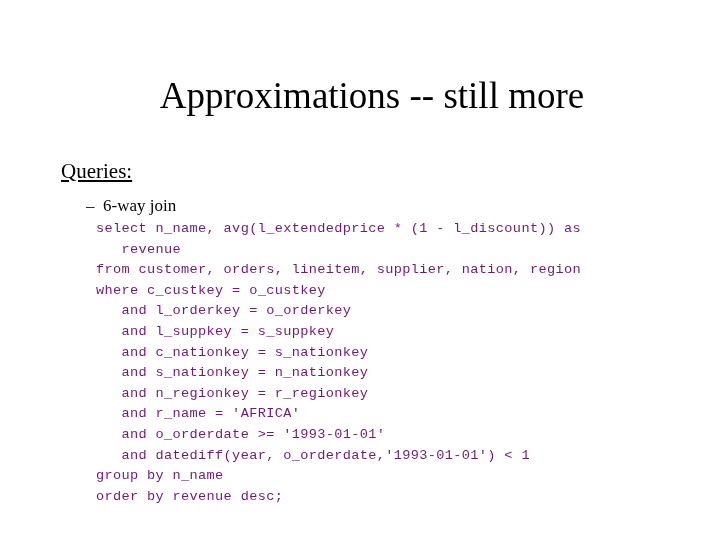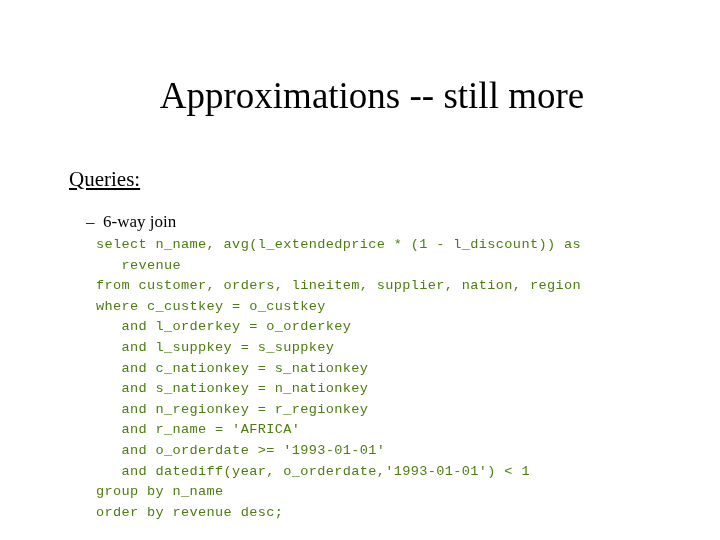--- a/index.html
+++ b/index.html
@@ -41,21 +41,21 @@
     left: 57px;
     top: 155px;
     width: 640px;
   }
   .queries-heading {
     font-family: "Liberation Serif", "DejaVu Serif", serif;
     font-size: 21px;
     line-height: 24px;
     text-decoration: underline;
     display: inline-block;
-    margin: 12px;
+    margin: 4px;
     padding: 0;
     font-weight: normal;
   }
   .bullet-row {
     margin-top: 9px;
     margin-left: 29px;
     display: flex;
     align-items: baseline;
     font-family: "Liberation Serif", "DejaVu Serif", serif;
     font-size: 17px;
@@ -71,21 +71,21 @@
     text-align: right;
   }
   .code-block {
     margin-top: 3px;
     margin-left: 39px;
     font-family: "Liberation Mono", "DejaVu Sans Mono", monospace;
     font-size: 13.6px;
     line-height: 20.6px;
     white-space: pre;
     letter-spacing: 0.35px;
-    color: #4d7c0f;
+    color: #701a75;
   }
   .code-line {
     white-space: pre;
     min-height: 20.6px;
   }
 </style>
 </head>
 <body>
 
 <div class="slide">

